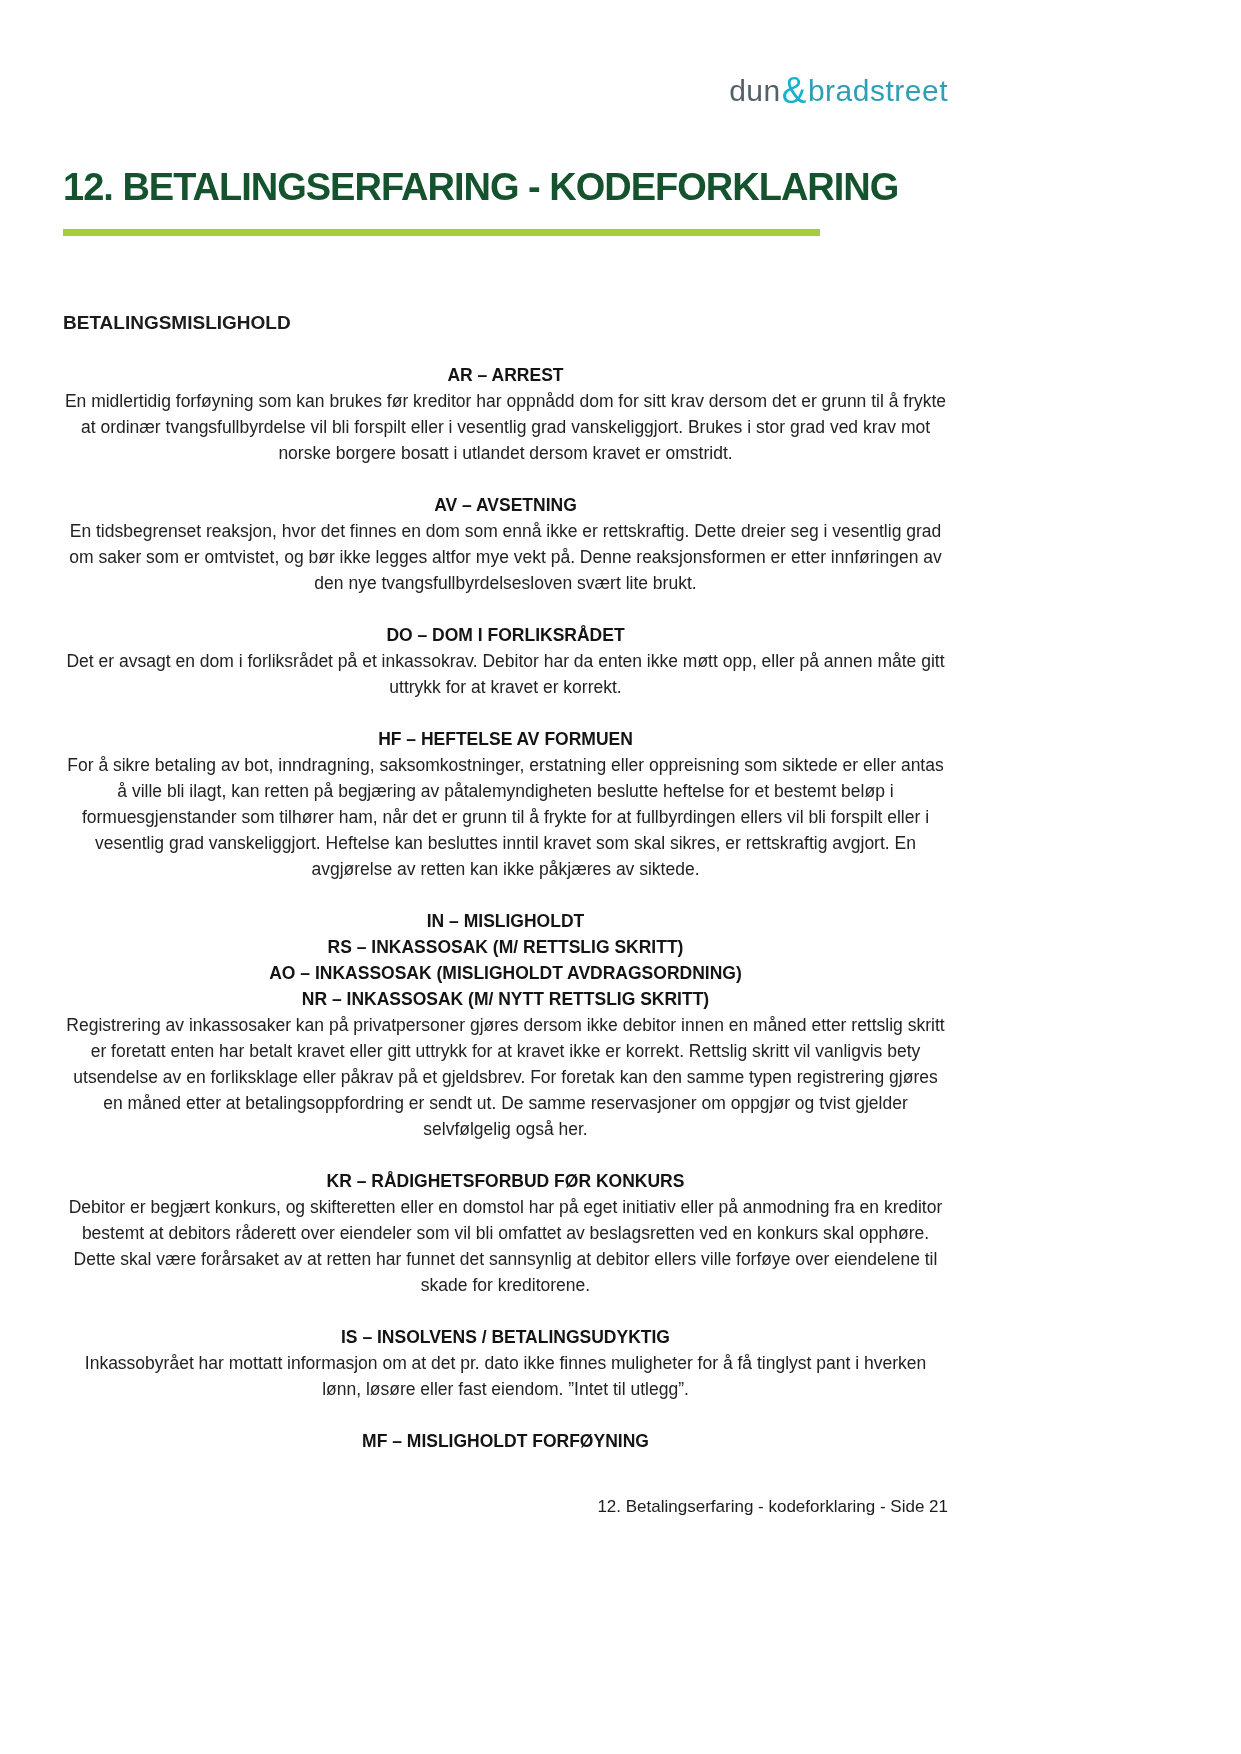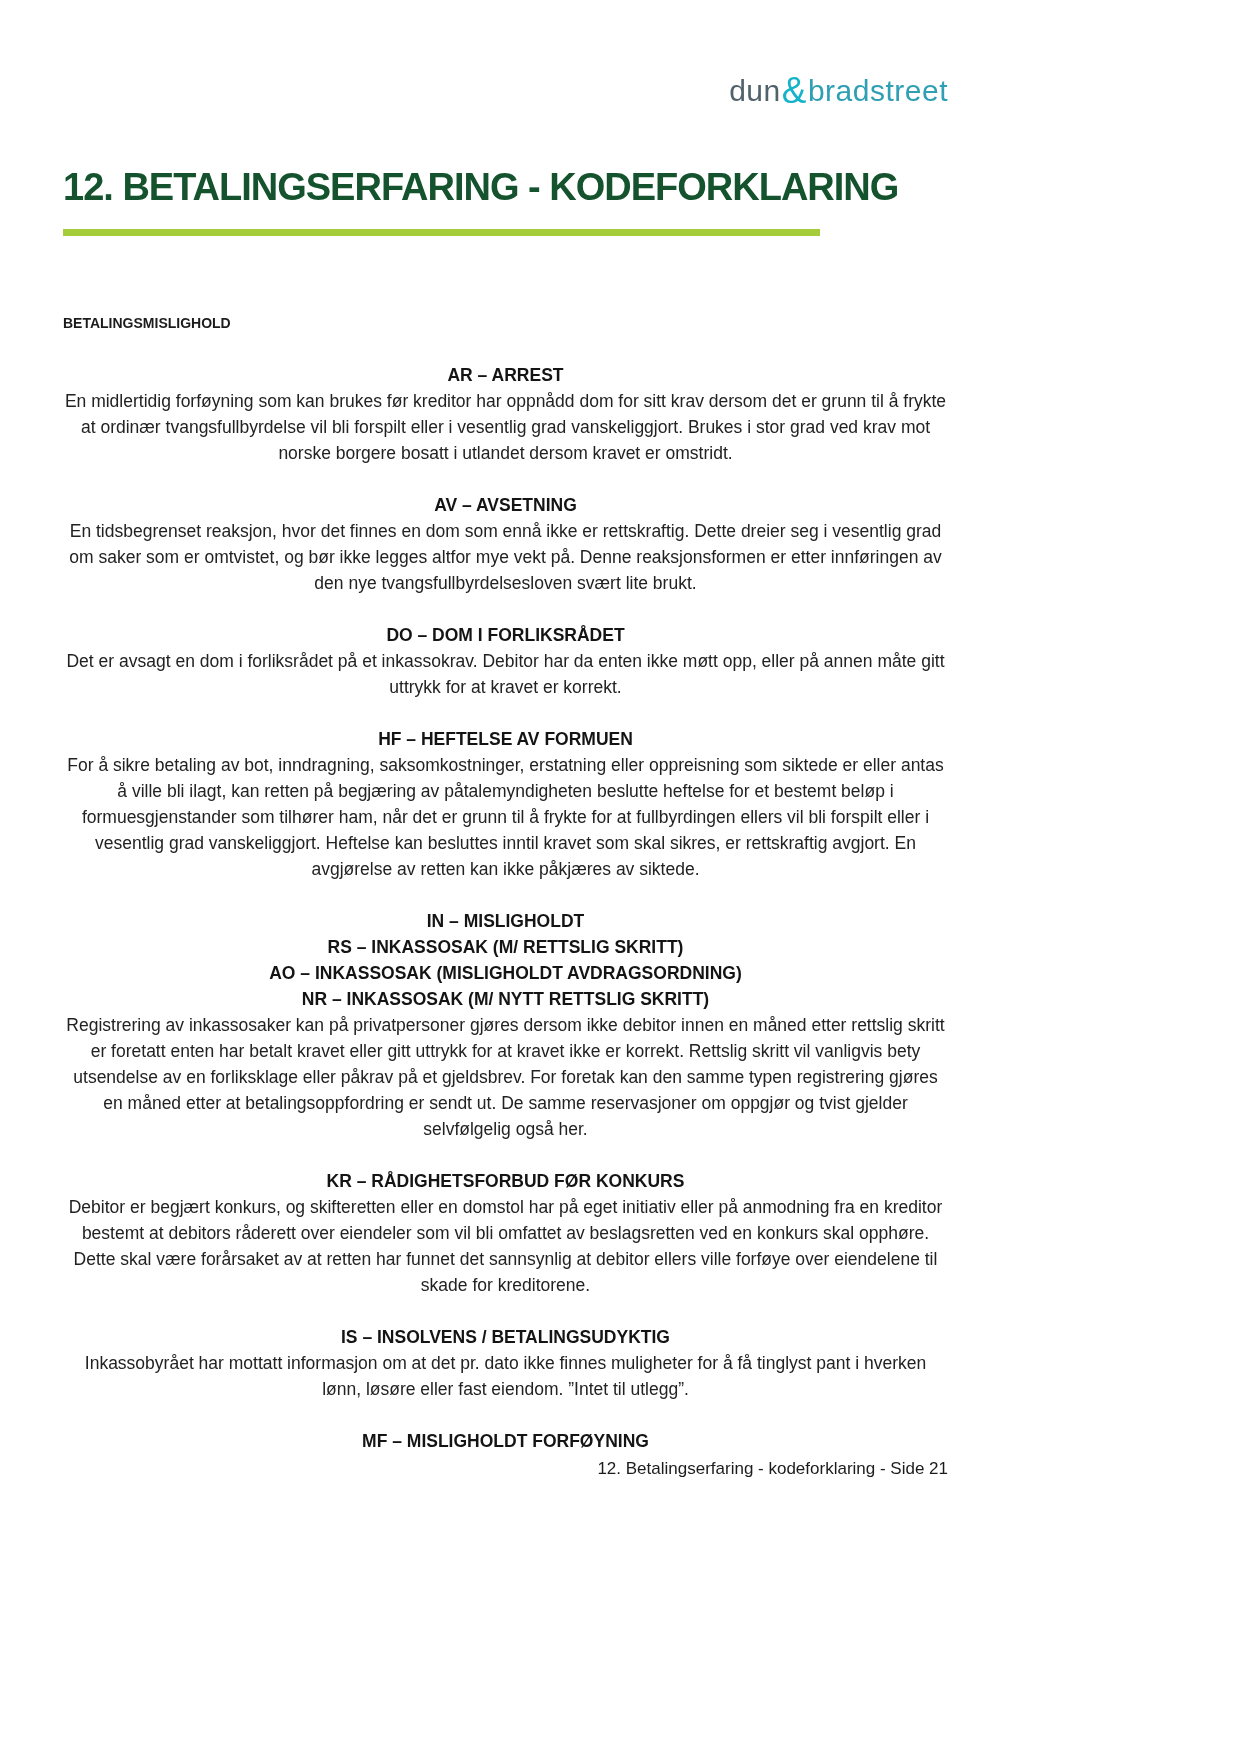--- a/index.html
+++ b/index.html
@@ -36,38 +36,38 @@
   }
   .rule {
     margin-top: 20px;
     width: 757px;
     height: 7px;
     background: #a5cd39;
   }
   .kicker {
     margin-top: 74px;
     font-weight: bold;
-    font-size: 14px;
+    font-size: 19px;
     line-height: 26px;
   }
   .section { margin-top: 26px; text-align: center; }
   .section .code-heading {
     font-size: 17.5px;
     line-height: 26px;
     font-weight: bold;
     color: #141414;
   }
   .section p {
     font-size: 17.5px;
     line-height: 26px;
     color: #222222;
   }
   .footer {
     position: absolute;
-    top: 1459px;
+    top: 1497px;
     right: 0;
     font-size: 17px;
     color: #1c1c1c;
   }
 </style>
 </head>
 <body>
 
 <div class="page">
 

